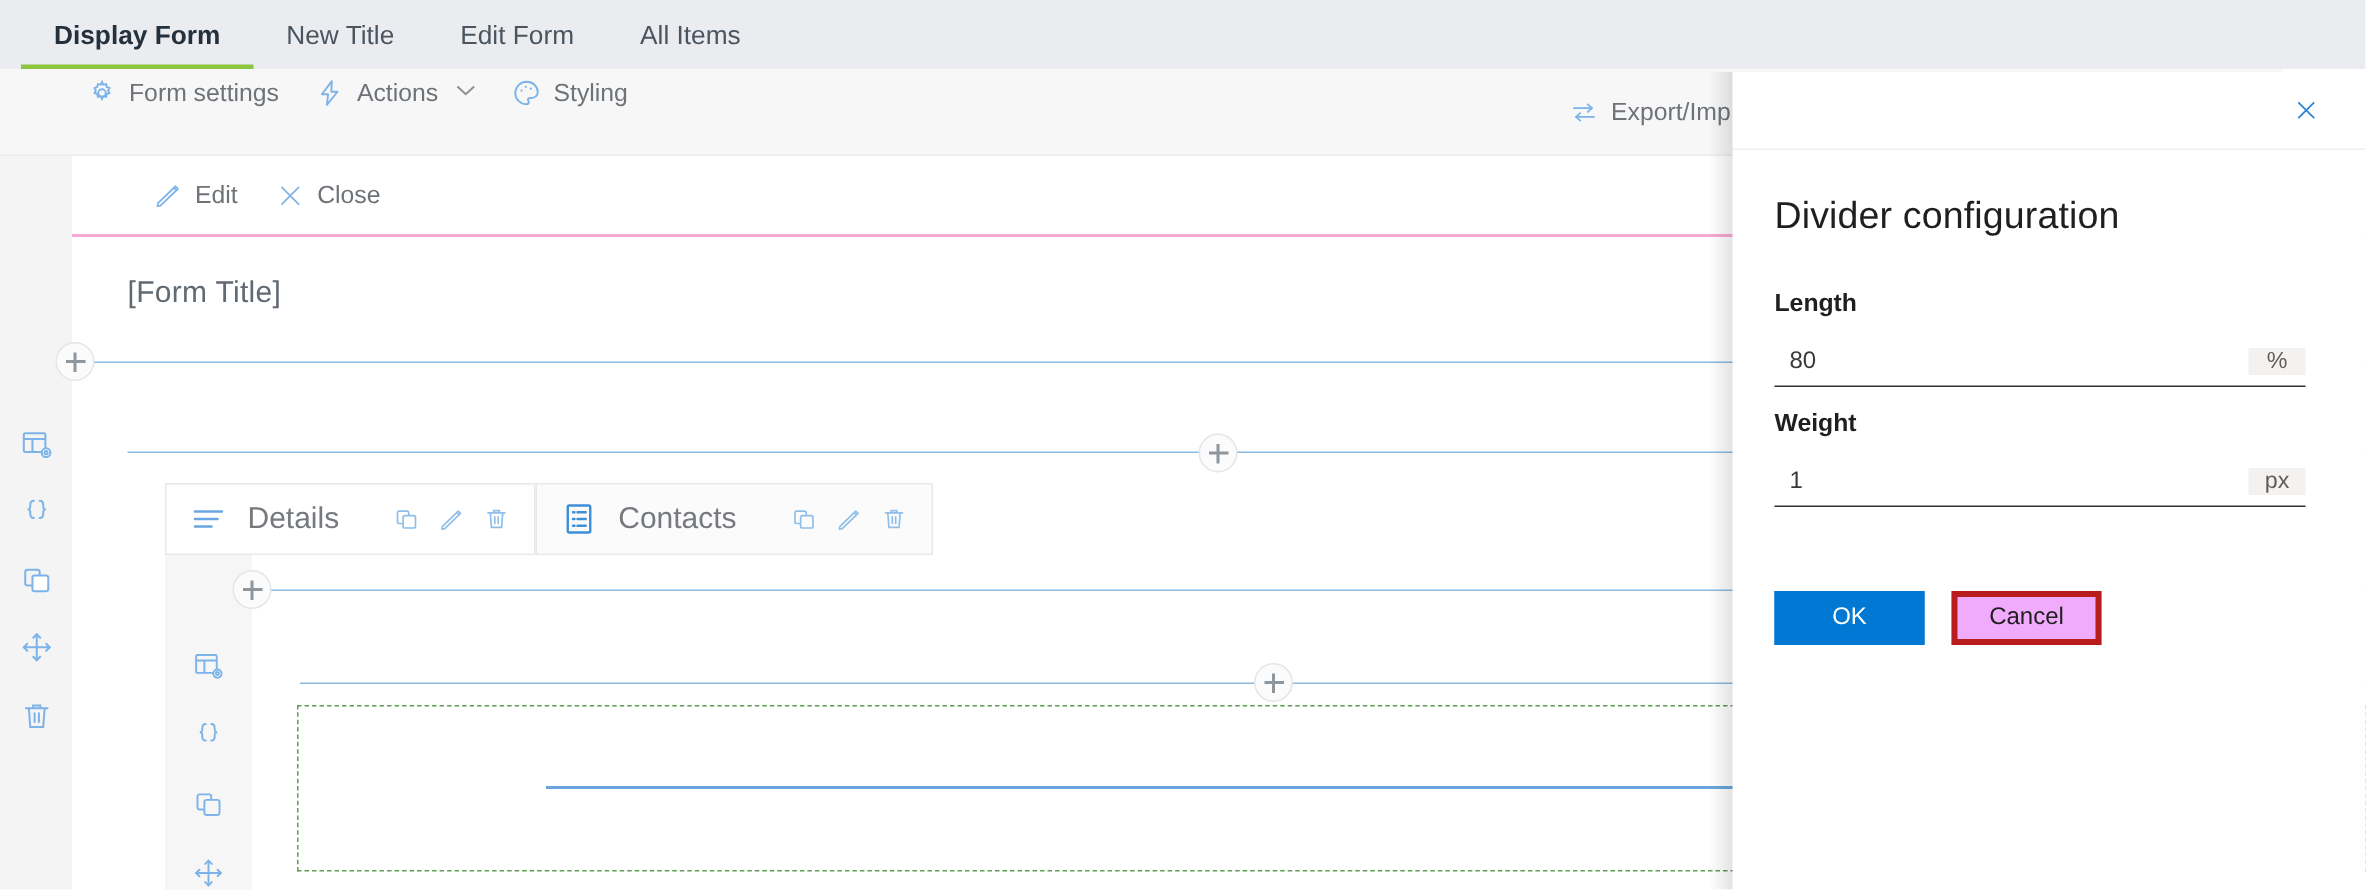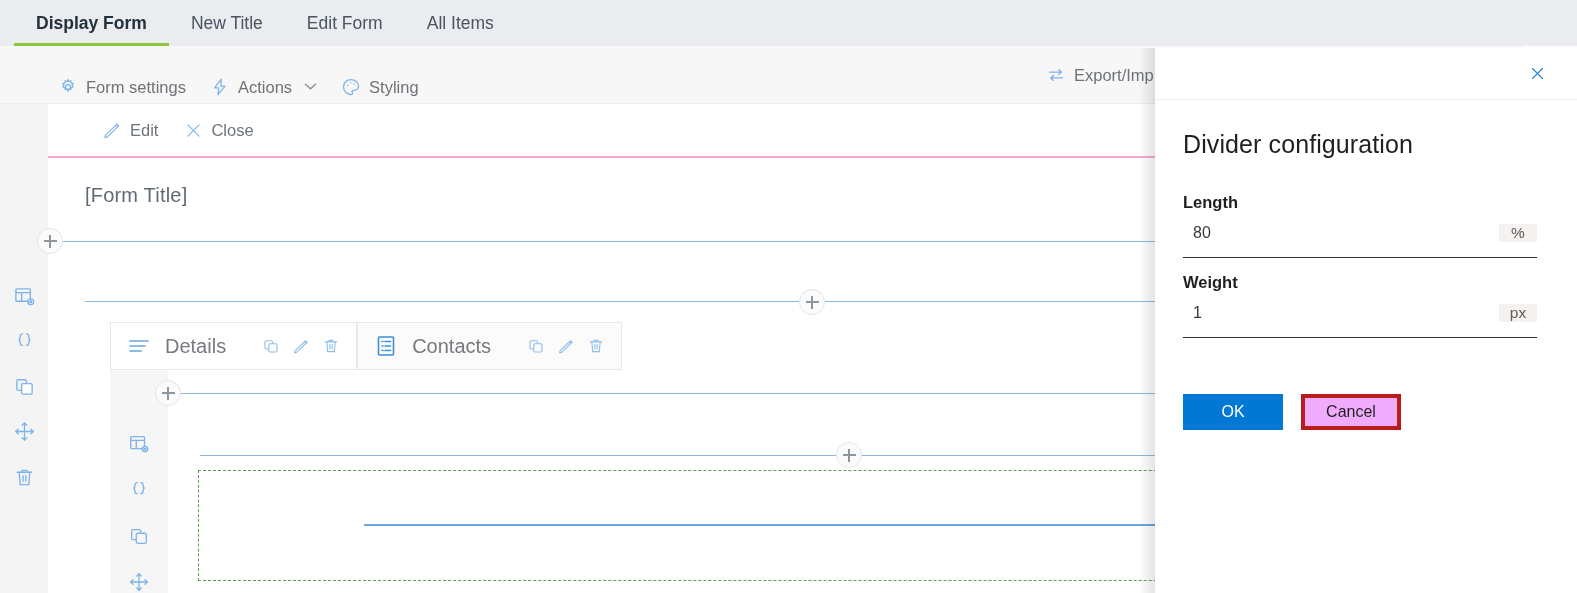--- a/index.html
+++ b/index.html
@@ -50,21 +50,21 @@
     background: #8cc63f;
   }
 
   
   .commandbar {
     position: absolute;
     left: 0; top: 46px;
     width: 1522px; height: 58px;
     background: #f7f7f8;
     display: flex;
-    align-items: flex-end;
+    align-items: flex-start;
     border-bottom: 1px solid #ededed;
   }
   .cmd-group-left { display: flex; align-items: center; padding-left: 48px; gap: 4px; }
   .cmd-item {
     display: flex; align-items: center;
     gap: 8px;
     padding: 6px 10px;
     font-size: 16.5px;
     color: #6e7378;
     cursor: pointer;
@@ -228,21 +228,21 @@
   }
   .field { margin-bottom: 15px; }
   .field-label {
     font-size: 16.5px;
     font-weight: bold;
     color: #201f1e;
     margin-bottom: 12px;
   }
   .field-row {
     display: flex;
-    align-items: flex-start;
+    align-items: center;
     border-bottom: 1px solid #323130;
     height: 34px;
   }
   .field-input {
     flex: 1;
     border: 0;
     outline: none;
     font-size: 16px;
     color: #3b3a39;
     padding: 0 10px;

